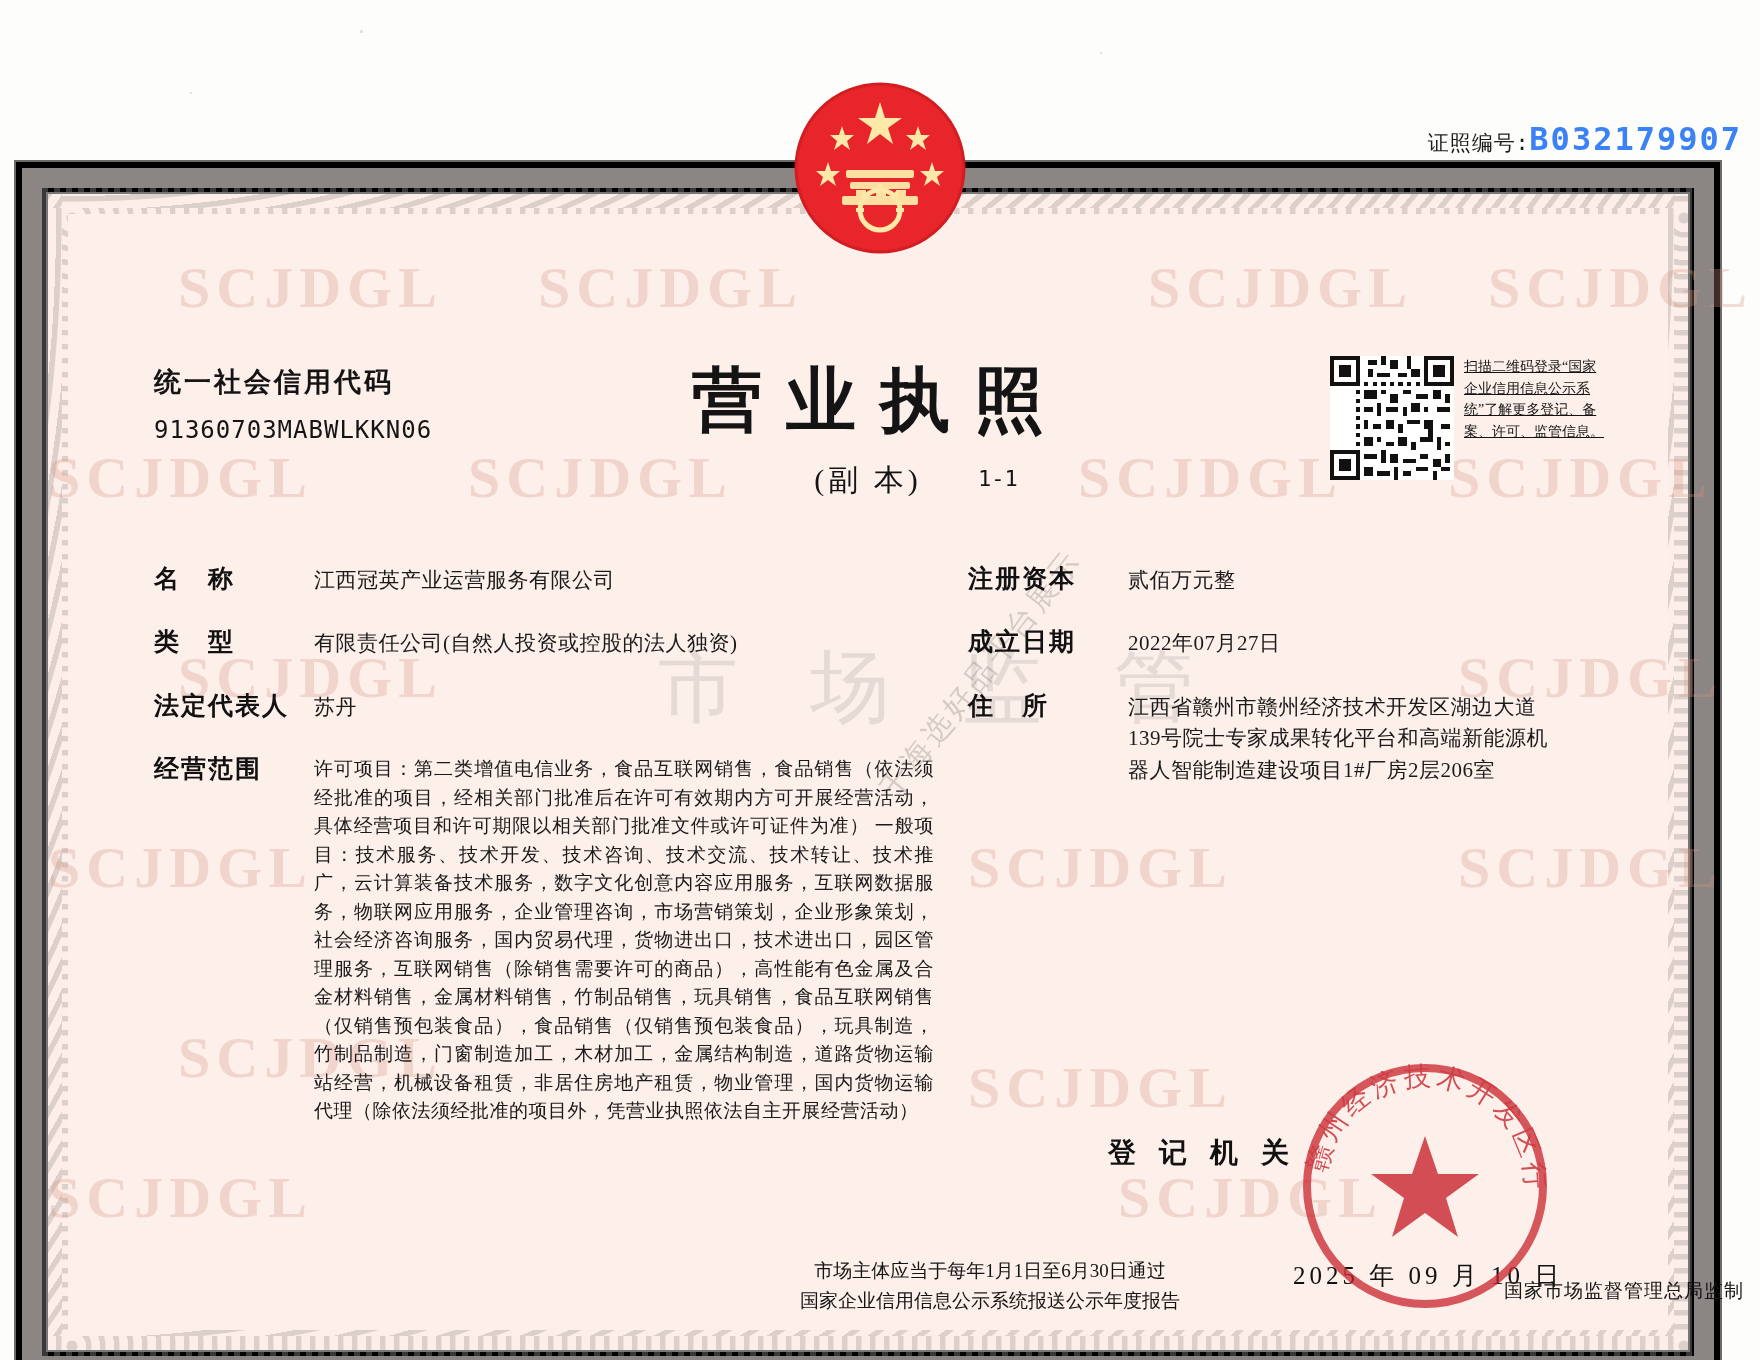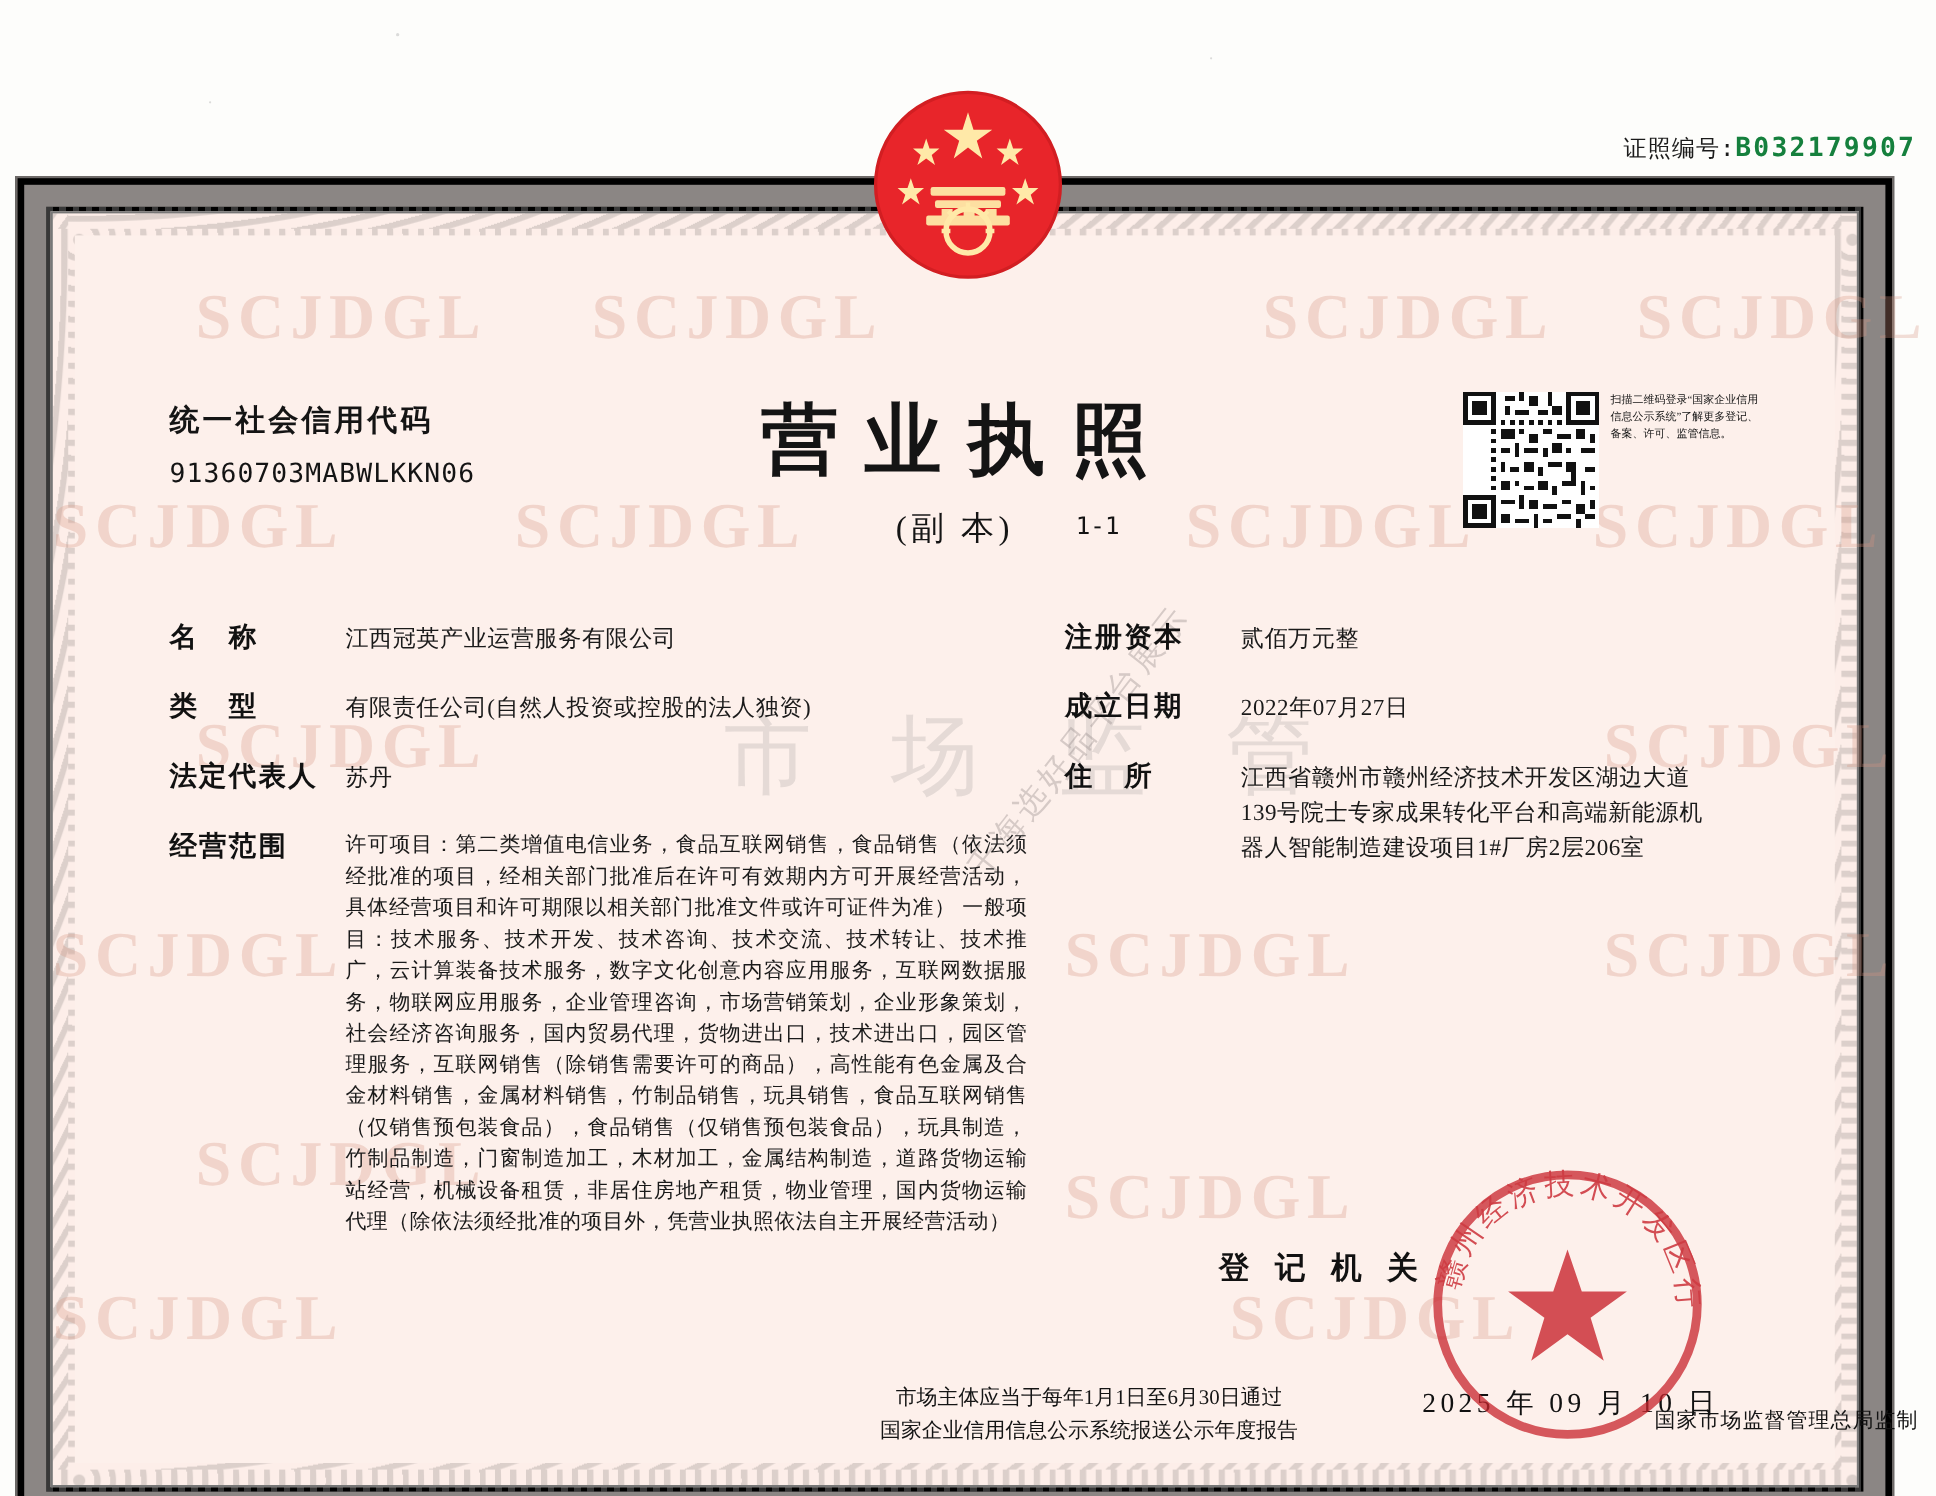--- a/index.html
+++ b/index.html
@@ -29,23 +29,23 @@
     position: absolute;
     right: 18px;
     top: 120px;
     font-family: "DejaVu Sans Mono", monospace;
     font-size: 21px;
     letter-spacing: 1px;
     color: #1b1b1b;
     white-space: nowrap;
   }
   #cert-no .num {
-    color: #15803d;
+    color: #3b82f6;
     font-weight: bold;
-    font-size: 24px;
+    font-size: 32px;
     letter-spacing: 2px;
   }
 
   
   #frame {
     position: absolute;
     left: 14px;
     top: 160px;
     width: 1708px;
     height: 1224px;
@@ -198,24 +198,25 @@
     align-items: flex-start;
     z-index: 5;
   }
   #qr-code {
     width: 124px;
     height: 124px;
   }
   #qr-text {
     margin-left: 10px;
     font-family: "Liberation Serif", serif;
-    font-size: 10px;
+    font-size: 14px;
     line-height: 1.55;
     color: #141414;
     max-width: 140px;
+    text-decoration: underline;
   }
 
   
   .col-left {
     position: absolute;
     left: 86px;
     top: 348px;
     width: 790px;
     z-index: 5;
   }

